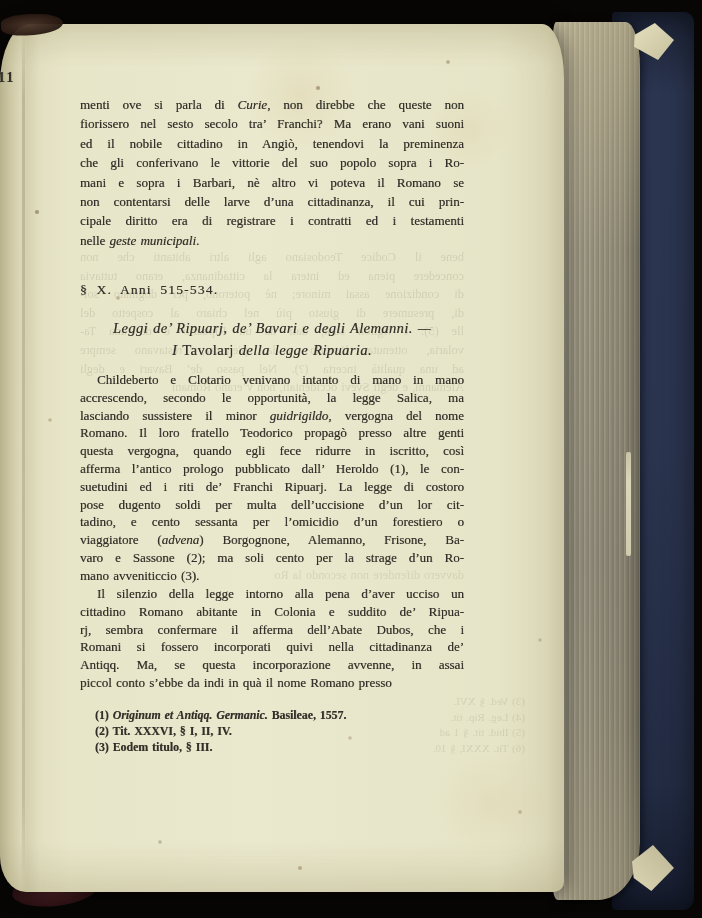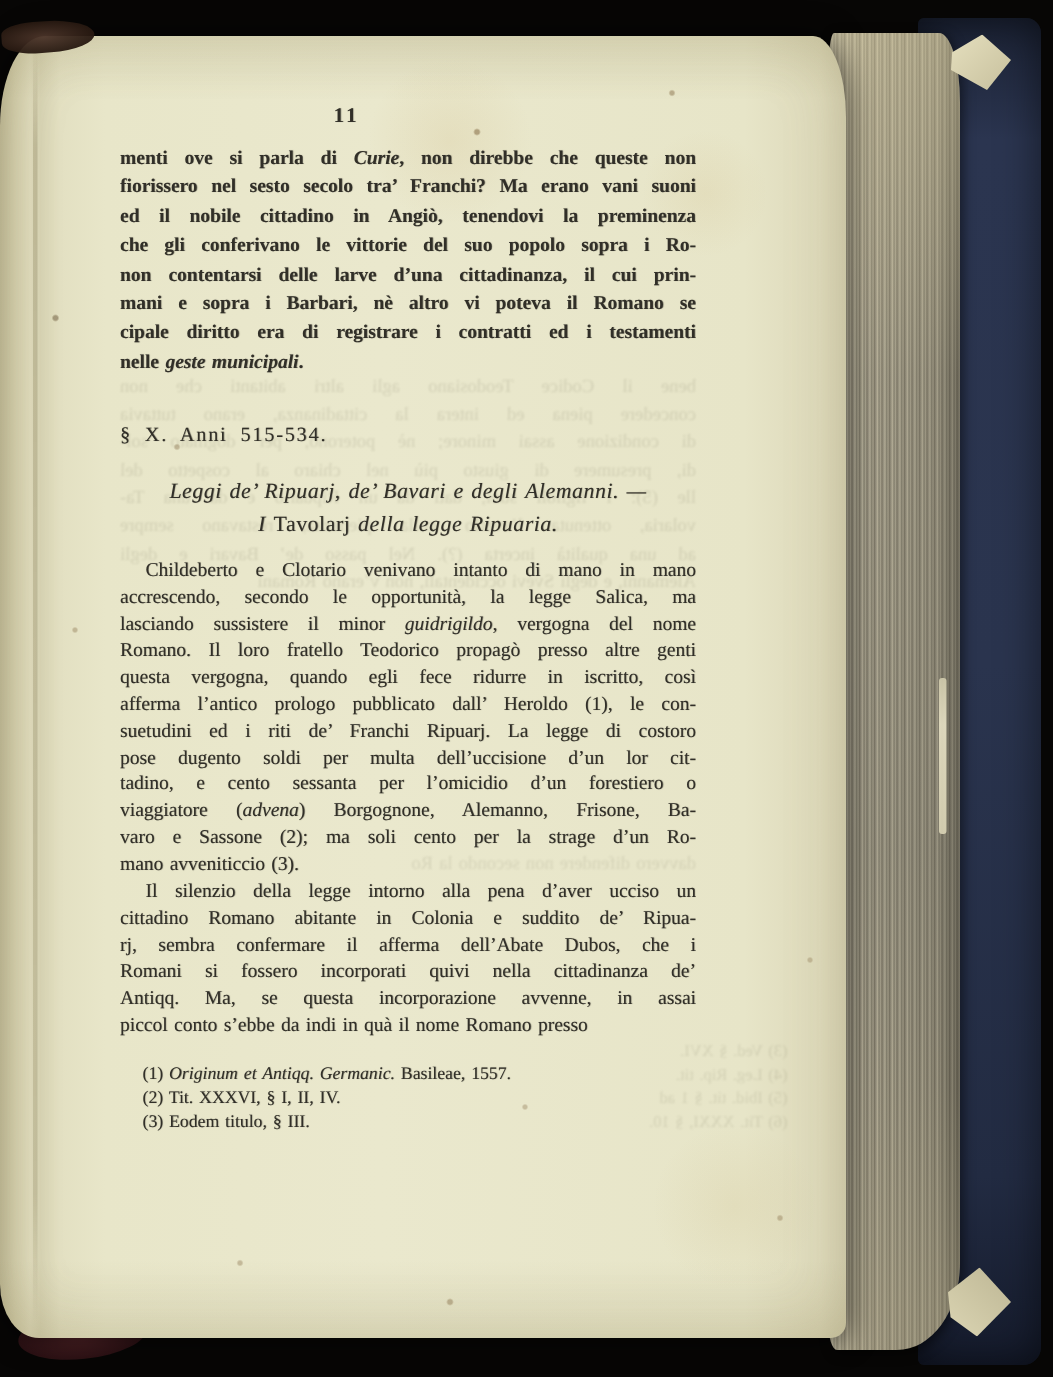--- a/index.html
+++ b/index.html
@@ -92,32 +92,32 @@
 
   
   .tx { position:absolute; left:80px; width:384px; color:#312f28;
         text-shadow:0.4px 0.2px 0.5px rgba(49,47,40,.5); }
   .tline { text-align:justify; text-align-last:justify; overflow:hidden;
            word-spacing:1px; }
   .tline.last { text-align-last:left; }
   .indent .tline.first { text-indent:17px; }
 
   .pagenum  { top:46px; font-size:14px; font-weight:bold; letter-spacing:2px;
-              text-align:center; text-indent:-82px; }
+              text-align:left; text-indent:-82px; }
   .para     { font-size:13px; }
-  .para1    { top:71px; }  .para1 .tline { line-height:19.4px; height:19.4px;font-weight:bold; }
+  .para1    { top:71px; }  .para1 .tline { line-height:19.4px; height:19.4px; }
   .heading  { top:258px; font-size:13.5px; letter-spacing:1.2px; word-spacing:4px;
               text-align:left; }
   .subhead  { top:294px; font-size:14.5px; font-style:italic; letter-spacing:.4px; }
   .subhead .tline { line-height:21.5px; height:21.5px; text-align-last:center; }
   .subhead i { font-style:normal; }
   .para2    { top:347px; } .para2 .tline { line-height:17.8px; height:17.8px; }
   .para3    { top:561px; } .para3 .tline { line-height:17.8px; height:17.8px; }
   .footnotes{ top:684px; font-size:11.8px; padding-left:15px; box-sizing:border-box; }
-  .footnotes .tline { line-height:15.8px; height:15.8px; text-align:left; text-align-last:left; }
+  .footnotes .tline { line-height:15.8px; height:15.8px; text-align:left; text-align-last:left;font-weight:bold; }
 
   
   .bleed { position:absolute; color:#5f5c45; transform:scaleX(-1);
            filter:blur(.55px); font-size:12.4px; }
   .bleed .tline { overflow:hidden; }
   .bleed-a { left:80px; width:384px; top:224px; opacity:.16; }
   .bleed-a .tline { line-height:18.6px; height:18.6px; }
   .bleed-c { left:230px; width:234px; top:542px; opacity:.14; }
   .bleed-c .tline { line-height:18px; height:18px; text-align:left; text-align-last:left; }
   .bleed-d { left:295px; width:230px; top:670px; opacity:.15; font-size:11px; }
@@ -162,22 +162,22 @@
         <div class="tline last">(6) Tit. XXXI, § 10.</div>
       </div>
 
     <div class="tx pagenum">11</div>
 
     <div class="tx para para1">
         <div class="tline first">menti ove si parla di <i>Curie</i>, non direbbe che queste non</div>
         <div class="tline">fiorissero nel sesto secolo tra’ Franchi? Ma erano vani suoni</div>
         <div class="tline">ed il nobile cittadino in Angiò, tenendovi la preminenza</div>
         <div class="tline">che gli conferivano le vittorie del suo popolo sopra i Ro-</div>
+        <div class="tline">mani e sopra i Barbari, nè altro vi poteva il Romano se</div>
         <div class="tline">non contentarsi delle larve d’una cittadinanza, il cui prin-</div>
-        <div class="tline">mani e sopra i Barbari, nè altro vi poteva il Romano se</div>
         <div class="tline">cipale diritto era di registrare i contratti ed i testamenti</div>
         <div class="tline last">nelle <i>geste municipali</i>.</div>
       </div>
 
     <div class="tx heading">§ X. Anni 515-534.</div>
 
     <div class="tx subhead">
         <div class="tline first">Leggi de’ Ripuarj, de’ Bavari e degli Alemanni. —</div>
         <div class="tline last">I <i>Tavolarj</i> della legge Ripuaria.</div>
       </div>

